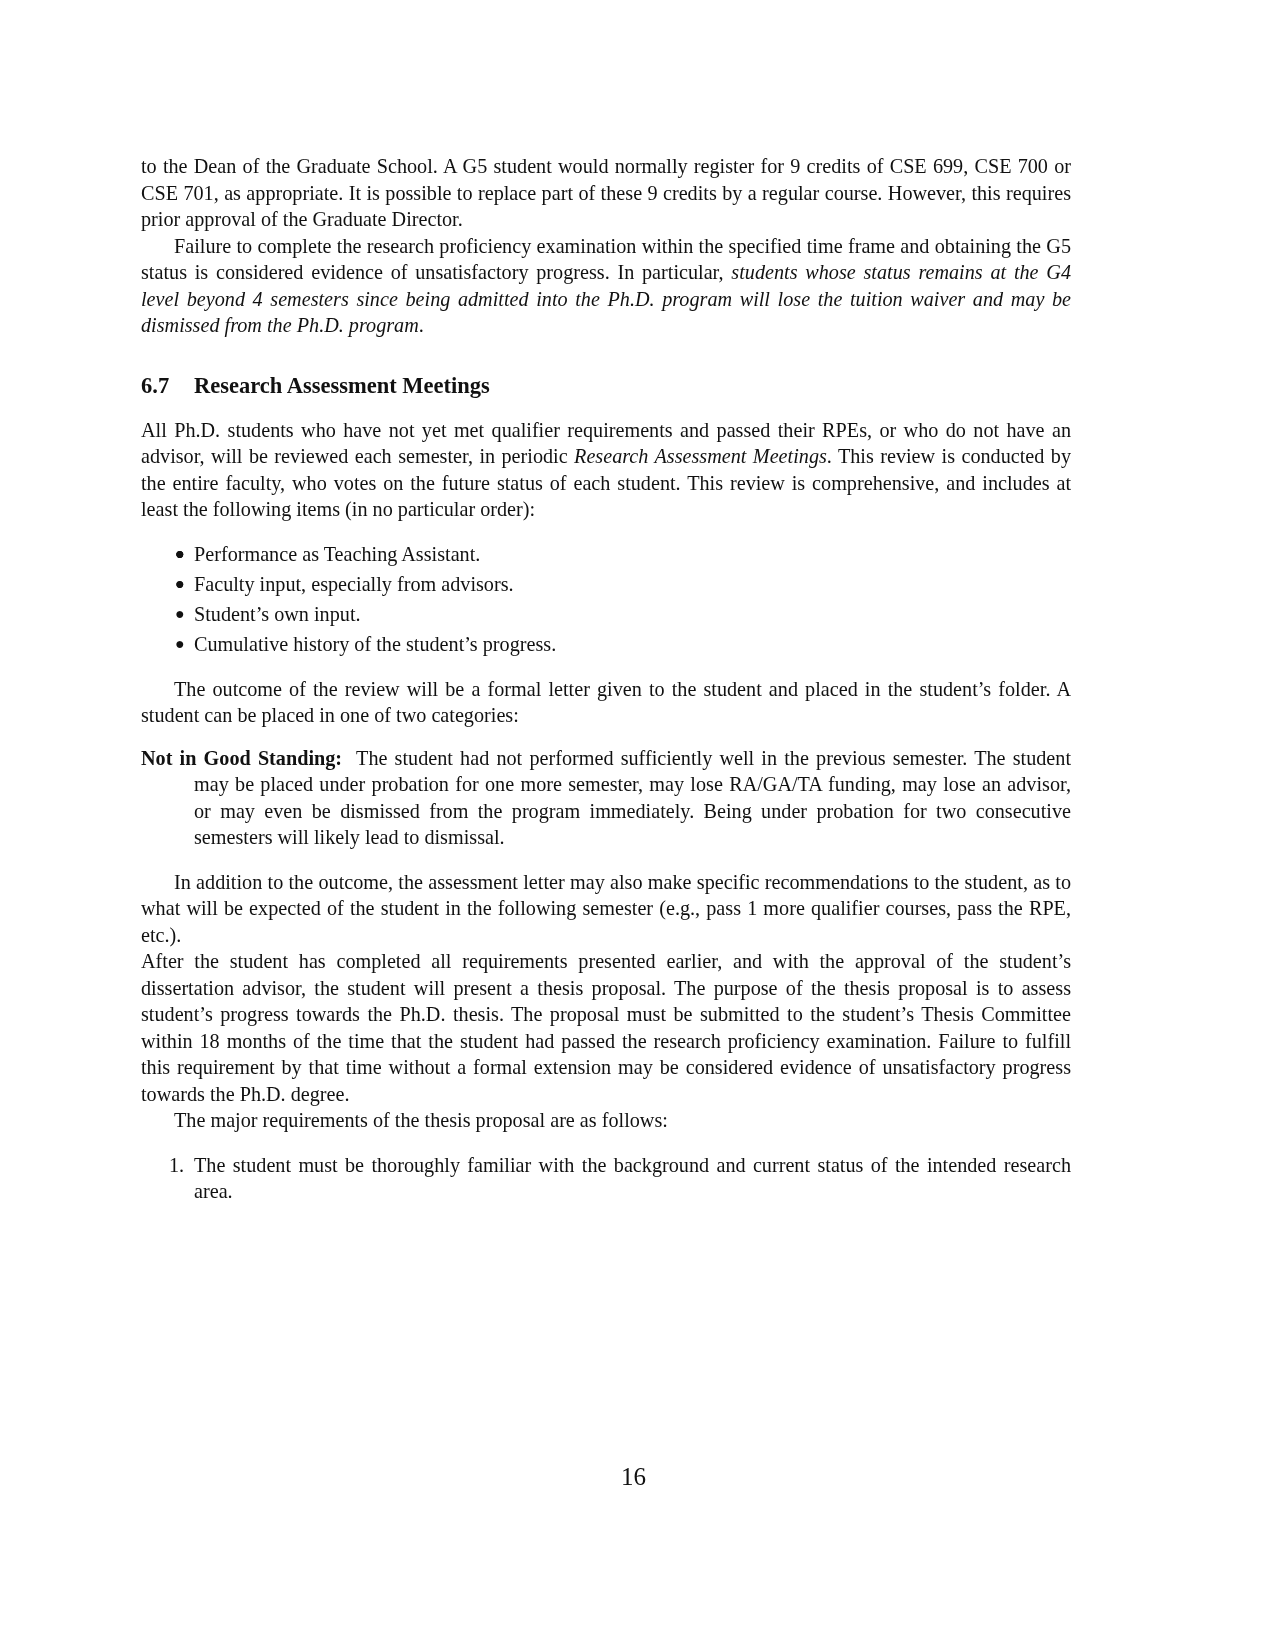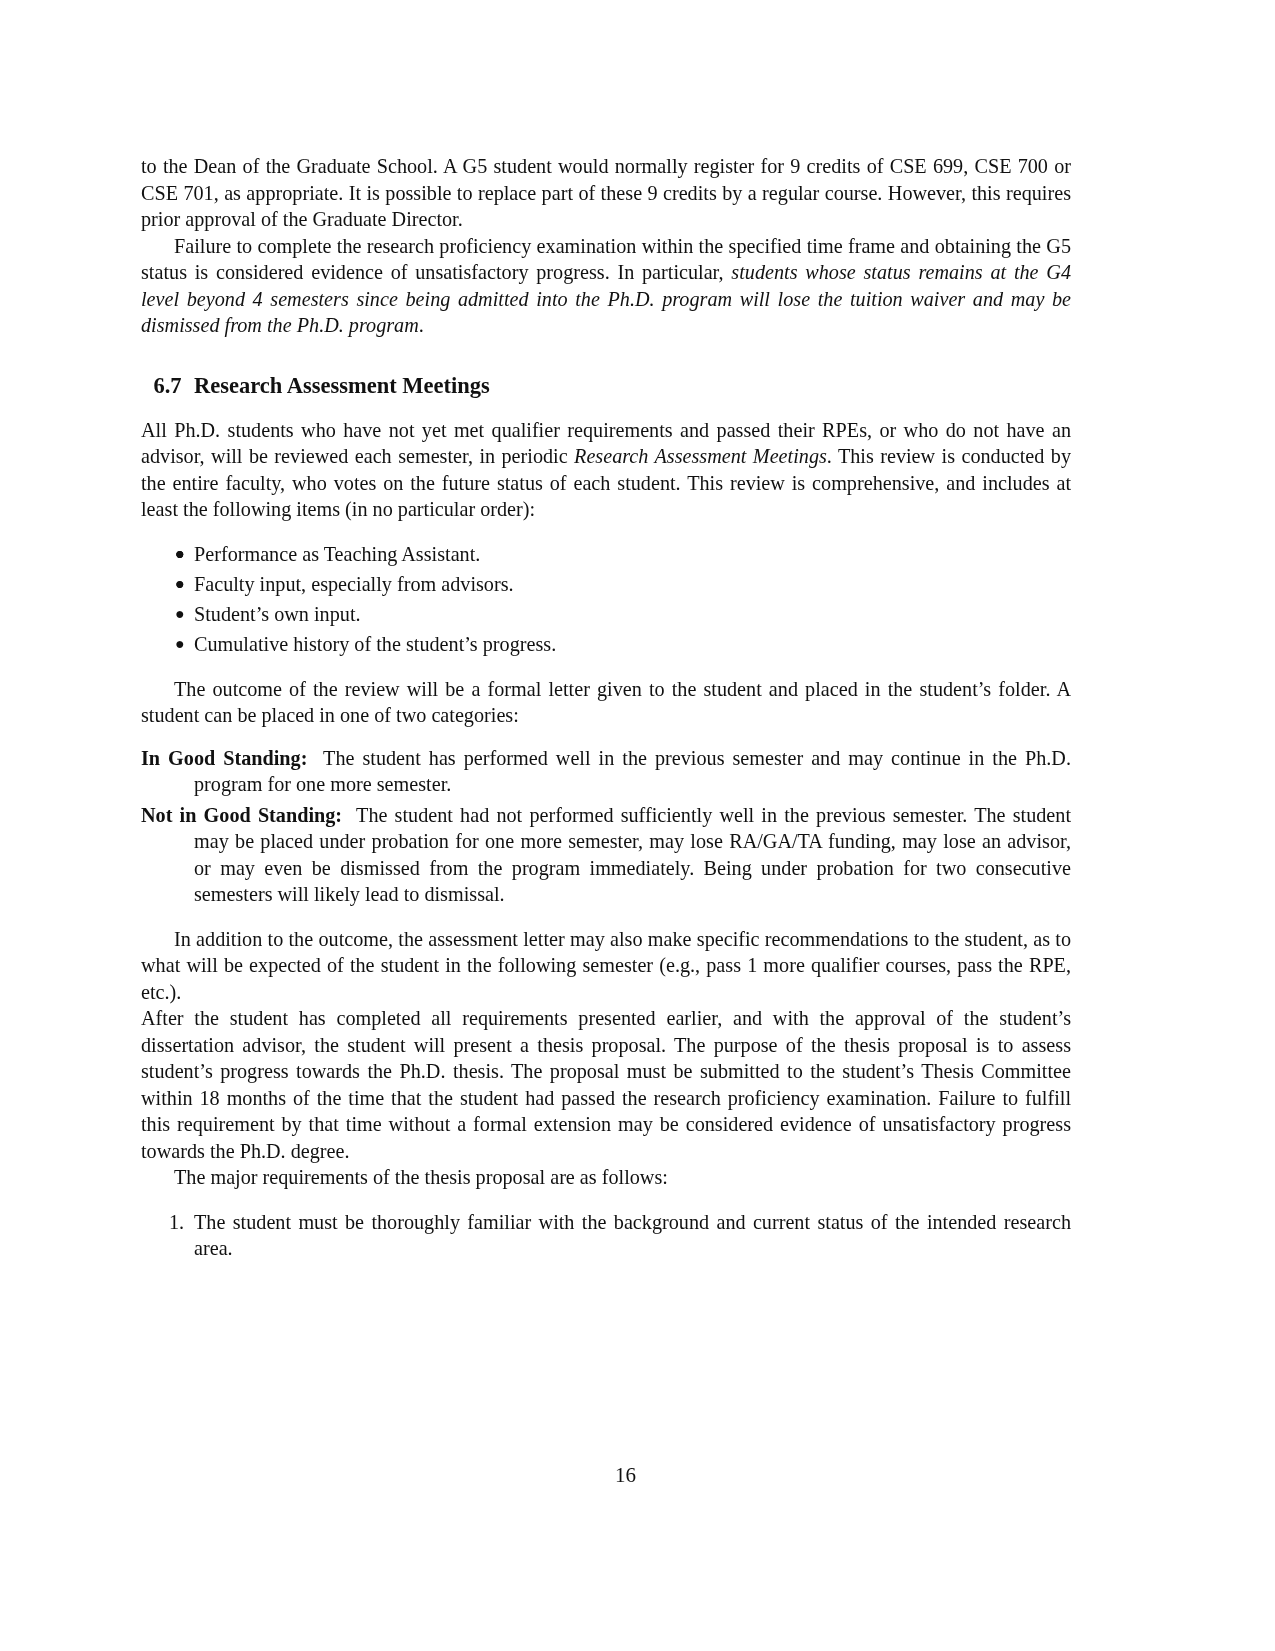--- a/index.html
+++ b/index.html
@@ -9,35 +9,35 @@
   }
   .page {
     position: absolute; left: 141px; top: 141px; width: 930px;
     font-size: 20.2px; line-height: 26.5px; margin-top: 12px;
   }
   p { margin: 0; text-align: justify; }
   .indent { text-indent: 33px; }
   .section-heading {
     font-weight: bold; font-size: 22.5px; margin: 33px 0 17px 0; line-height: 28px;
   }
-  .section-heading .num { display: inline-block; width: 53px; text-align: center; }
+  .section-heading .num { display: inline-block; width: 53px; }
   ul.bullets { list-style: none; margin: 18px 0 18px 0; padding: 0; }
   ul.bullets li { position: relative; padding-left: 53px; margin: 0 0 3.8px 0; }
   ul.bullets li .bullet {
     position: absolute; left: 34px; top: 0; font-size: 16px;
   }
   .desc { margin: 16px 0 18px 0; }
   .desc-item { text-align: justify; padding-left: 53px; text-indent: -53px; margin-bottom: 4px; }
   .desc-item .term { font-weight: bold; }
   ol.enum { list-style: none; margin: 18px 0 0 0; padding: 0; }
   ol.enum li { position: relative; padding-left: 53px; text-align: justify; }
   ol.enum li .enum-num { position: absolute; left: 28px; top: 0; }
   .page-number {
-    position: absolute; top: 1463px; left: 4px; width: 1243px; text-align: center;
-    font-size: 21px;
+    position: absolute; top: 1463px; left: 12px; width: 1243px; text-align: center;
+    font-size: 25px;
   }
 </style>
 </head>
 <body>
 
 <div class="page">
 
   <p>to the Dean of the Graduate School.  A G5 student would normally register for 9 credits of CSE 699, CSE 700 or CSE 701, as appropriate. It is possible to replace part of these 9 credits by a regular course. However, this requires prior approval of the Graduate Director.</p>
   <p class="indent"><span>Failure to complete the research proficiency examination within the specified time frame and obtaining the G5 status is considered evidence of unsatisfactory progress. In particular, </span><em>students whose status remains at the G4 level beyond 4 semesters since being admitted into the Ph.D. program will lose the tuition waiver and may be dismissed from the Ph.D. program</em><span>.</span></p>
 
@@ -53,21 +53,20 @@
     <li><span class="bullet">●</span><span>Performance as Teaching Assistant.</span></li>
     <li><span class="bullet">●</span></li>
     <li><span class="bullet">●</span><span>Faculty input, especially from advisors.</span></li>
     <li><span class="bullet">●</span><span>Student’s own input.</span></li>
     <li><span class="bullet">●</span><span>Cumulative history of the student’s progress.</span></li>
   </ul>
 
   <p class="indent">The outcome of the review will be a formal letter given to the student and placed in the student’s folder. A student can be placed in one of two categories:</p>
 
   <div class="desc">
-    <div class="desc-item"><span class="term">In Good Standing:</span>&nbsp; <span>The student has performed well in the previous semester and may continue in the Ph.D. program for one more semester.</span></div>
     <div class="desc-item"><span class="term">Not in Good Standing:</span>&nbsp; <span>The student had not performed sufficiently well in the previous semester. The student may be placed under probation for one more semester, may lose RA/GA/TA funding, may lose an advisor, or may even be dismissed from the program immediately.  Being under probation for two consecutive semesters will likely lead to dismissal.</span></div>
   </div>
 
   <p class="indent">In addition to the outcome, the assessment letter may also make specific recommendations to the student, as to what will be expected of the student in the following semester (e.g., pass 1 more qualifier courses, pass the RPE, etc.).</p>
 
 
   <p>After the student has completed all requirements presented earlier, and with the approval of the student’s dissertation advisor, the student will present a thesis proposal.  The purpose of the thesis proposal is to assess student’s progress towards the Ph.D. thesis.  The proposal must be submitted to the student’s Thesis Committee within 18 months of the time that the student had passed the research proficiency examination. Failure to fulfill this requirement by that time without a formal extension may be considered evidence of unsatisfactory progress towards the Ph.D. degree.</p>
   <p class="indent">The major requirements of the thesis proposal are as follows:</p>
 
   <ol class="enum">

